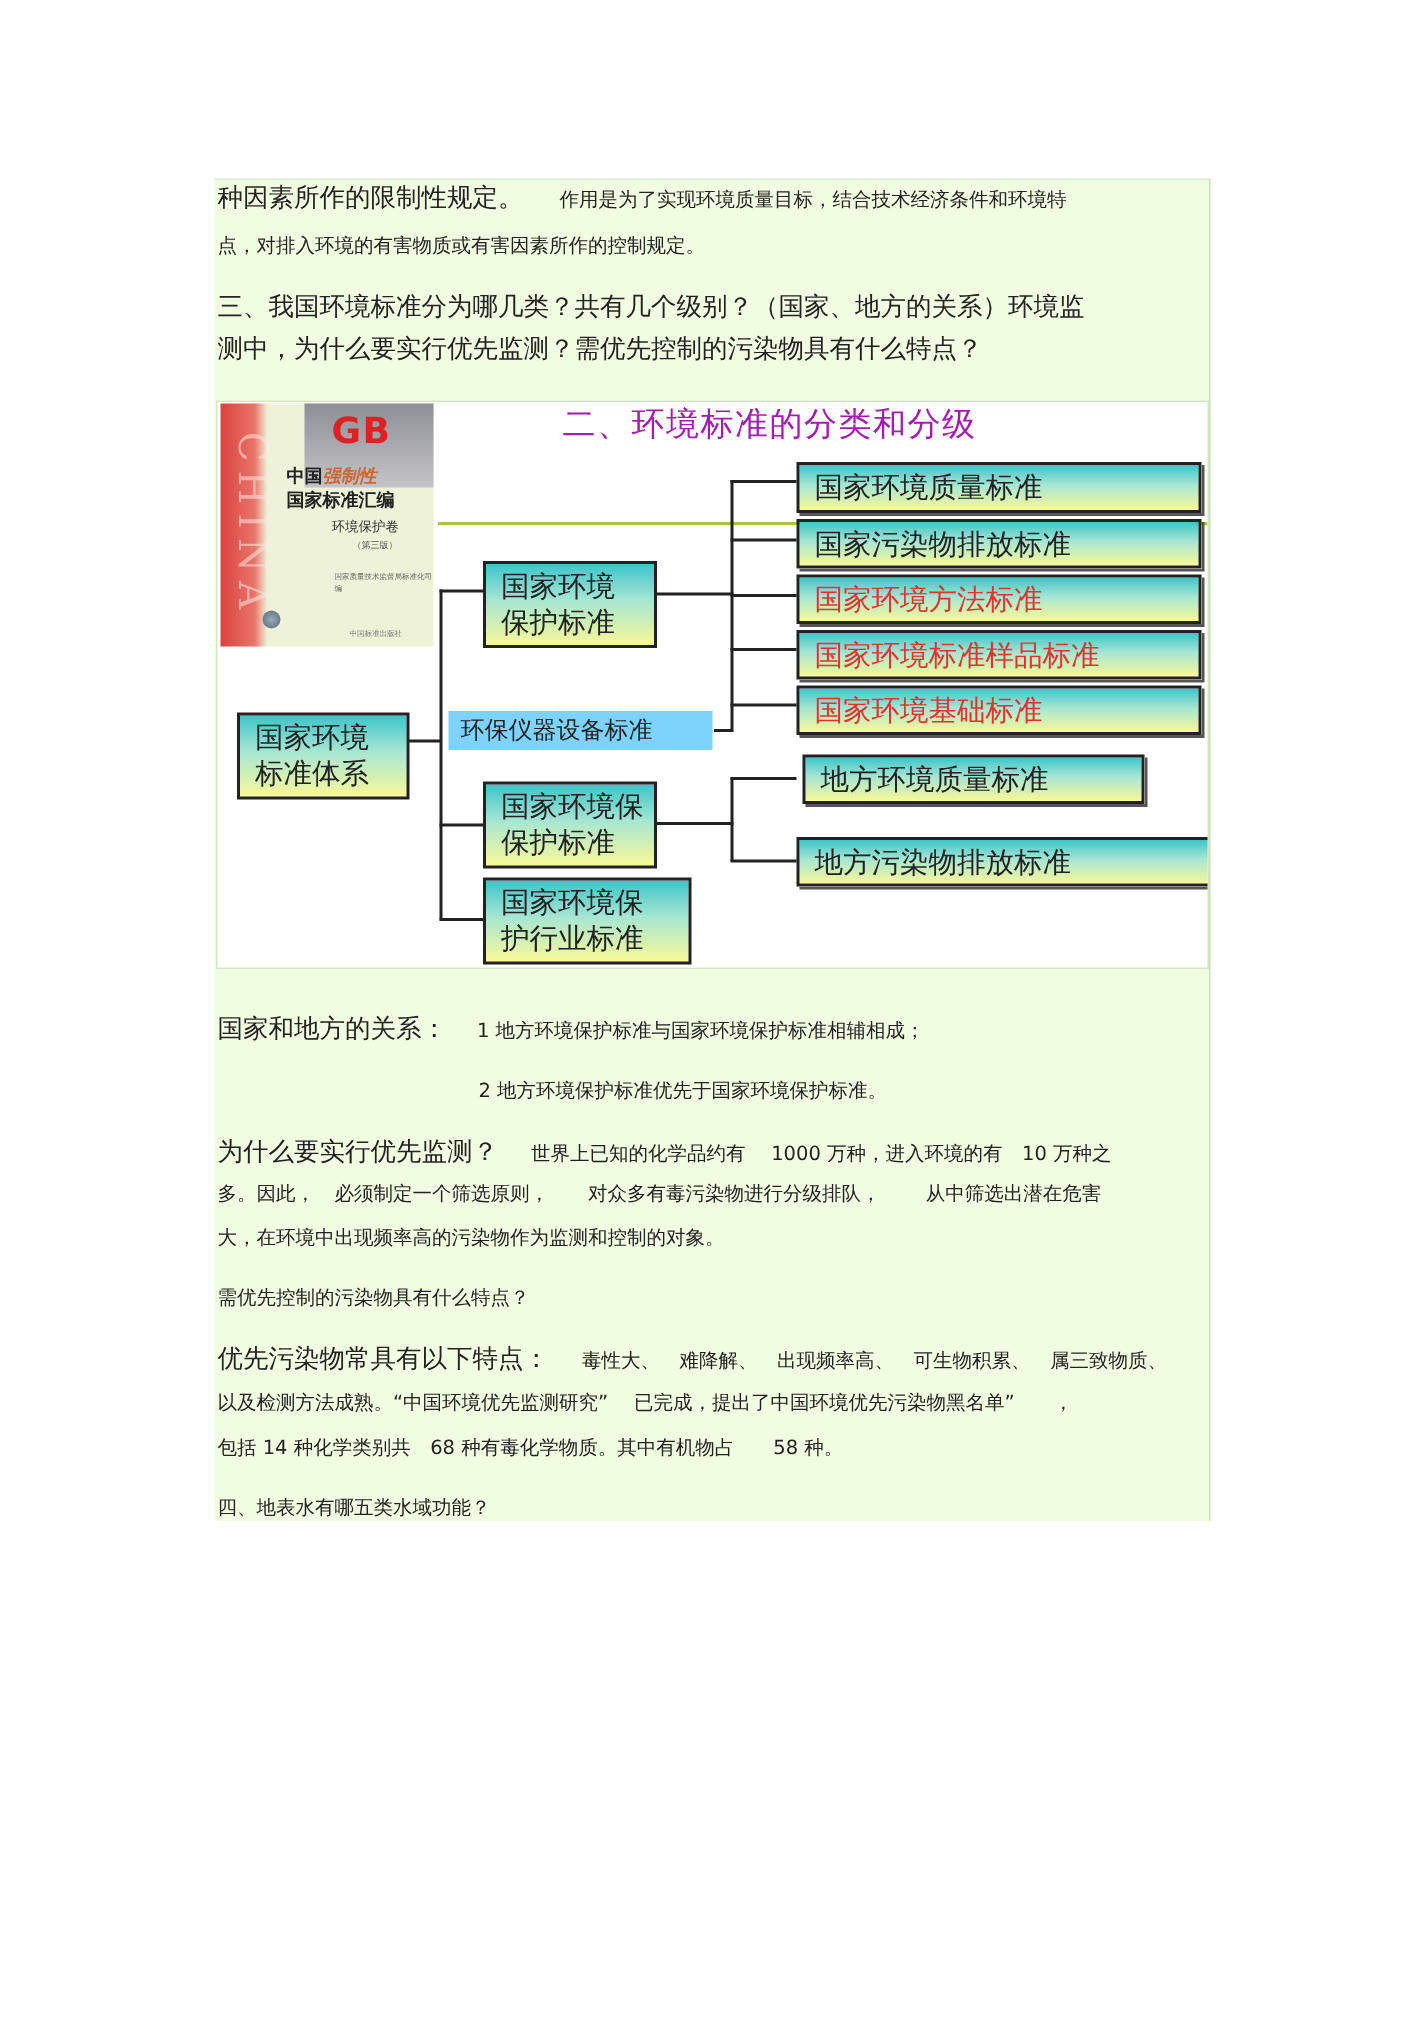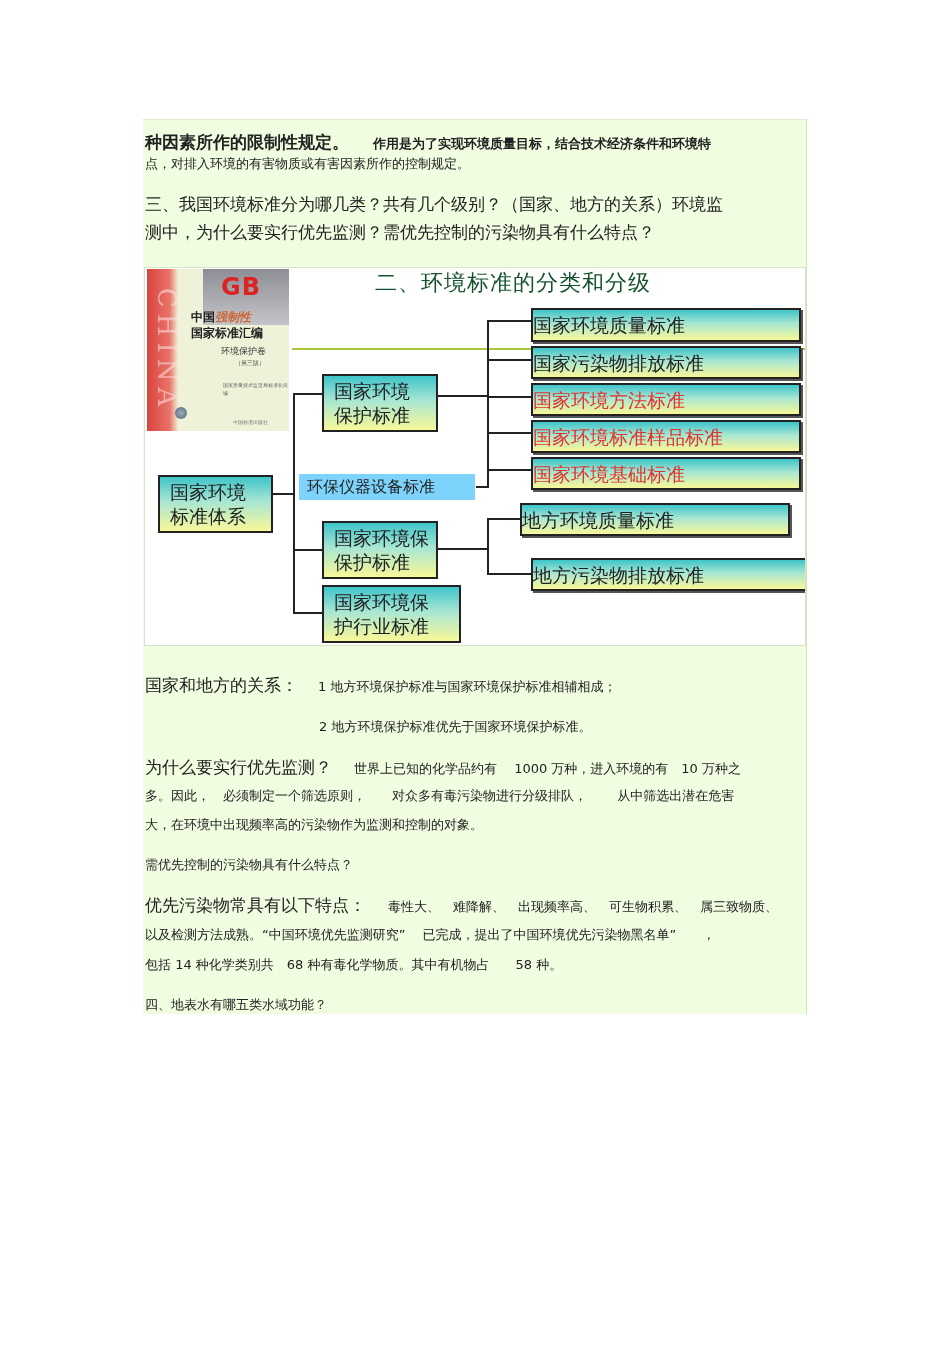--- a/index.html
+++ b/index.html
@@ -22,41 +22,41 @@
           color:rgba(255,230,225,0.55); letter-spacing:6px; font-family:"DejaVu Serif", serif; }
   .book .t1 { position:absolute; left:44px; top:40px; font-size:12px; font-weight:bold; color:#222; }
   .book .t1 .red { color:#c63; font-style:italic; }
   .book .t2 { position:absolute; left:44px; top:56px; font-size:12px; font-weight:bold; color:#222; }
   .book .t3 { position:absolute; left:74px; top:76px; font-size:9px; color:#333; }
   .book .t4 { position:absolute; left:88px; top:90px; font-size:6px; color:#555; }
   .book .t5 { position:absolute; left:76px; top:112px; font-size:5px; color:#666; line-height:8px; }
   .book .t6 { position:absolute; left:86px; top:150px; font-size:5px; color:#777; }
   .book .emblem { position:absolute; left:28px; top:138px; width:12px; height:12px; border-radius:50%;
           background:radial-gradient(#9ab,#567); }
-  .fig-title { position:absolute; left:230px; top:0px; font-size:22px; color:#14532d; letter-spacing:1px; }
+  .fig-title { position:absolute; left:230px; top:0px; font-size:22px; color:#a21caf; letter-spacing:1px; }
   .green-rule { position:absolute; left:147px; top:80px; width:513px; height:2px; background:#a8c83a; }
   .arc { position:absolute; left:-30px; top:340px; width:60px; height:60px; border:2px solid #b7c45a;
          border-radius:50%; border-color:transparent transparent transparent #b7c45a; transform:rotate(-30deg); }
   .box { position:absolute; border:2px solid #222; box-sizing:border-box;
          background:linear-gradient(180deg,#3ec4c9 0%,#a7e6d3 45%,#f8f898 100%);
          font-family:"DejaVu Serif", "Liberation Serif", serif; color:#222; }
   .box.two { font-size:19px; line-height:24px; padding:3px 0 0 10px; }
-  .box.one { font-size:19px; line-height:26px; padding:2px 0 0 0; box-shadow:2px 2px 0 #555; }
+  .box.one { font-size:19px; line-height:26px; padding:2px 0 0 10px; box-shadow:2px 2px 0 #555; }
   .box.red { color:#e2322a; }
   .blue-lbl { position:absolute; left:154px; top:206px; width:176px; height:26px; background:#7dd3fc;
               font-size:16px; line-height:26px; padding-left:8px; box-sizing:border-box; color:#222;
               font-family:"DejaVu Serif", serif; }
   .h { position:absolute; height:2px; background:#222; }
   .v { position:absolute; width:2px; background:#222; }
 </style>
 </head>
 <body>
 
 <div class="panel">
-  <div class="line" style="top:11px;font-weight:bold;">
+  <div class="line" style="top:0;">
     <span class="big">种因素所作的限制性规定。</span><span class="sm" style="margin-left:24px;">作用是为了实现环境质量目标，结合技术经济条件和环境特</span>
   </div>
   <div class="line sm" style="top:35px;">点，对排入环境的有害物质或有害因素所作的控制规定。</div>
   <div class="line big" style="top:73px;">三、我国环境标准分为哪几类？共有几个级别？（国家、地方的关系）环境监</div>
   <div class="line big" style="top:101px;">测中，为什么要实行优先监测？需优先控制的污染物具有什么特点？</div>
 
   <div class="line" style="top:554px;">
     <span class="big">国家和地方的关系：</span><span class="sm" style="margin-left:20px;">1 地方环境保护标准与国家环境保护标准相辅相成；</span>
   </div>
   <div class="line sm" style="top:598px; left:176px;">2 地方环境保护标准优先于国家环境保护标准。</div>
@@ -129,15 +129,15 @@
     <div>国家环境保</div>
     <div>护行业标准</div>
   </div>
 
   <div class="box one" style="left:386px; top:40px; width:270px; height:34px;">国家环境质量标准</div>
   <div class="box one" style="left:386px; top:78px; width:270px; height:33px;">国家污染物排放标准</div>
   <div class="box one red" style="left:386px; top:115px; width:270px; height:33px;">国家环境方法标准</div>
   <div class="box one red" style="left:386px; top:152px; width:270px; height:33px;">国家环境标准样品标准</div>
   <div class="box one red" style="left:386px; top:189px; width:270px; height:33px;">国家环境基础标准</div>
 
-  <div class="box one" style="left:375px; top:235px; width:270px; height:33px;">地方环境质量标准</div>
+  <div class="box one" style="left:390px; top:235px; width:228px; height:33px;">地方环境质量标准</div>
   <div class="box one" style="left:386px; top:290px; width:322px; height:33px;">地方污染物排放标准</div>
 </div>
 
 </body></html>

